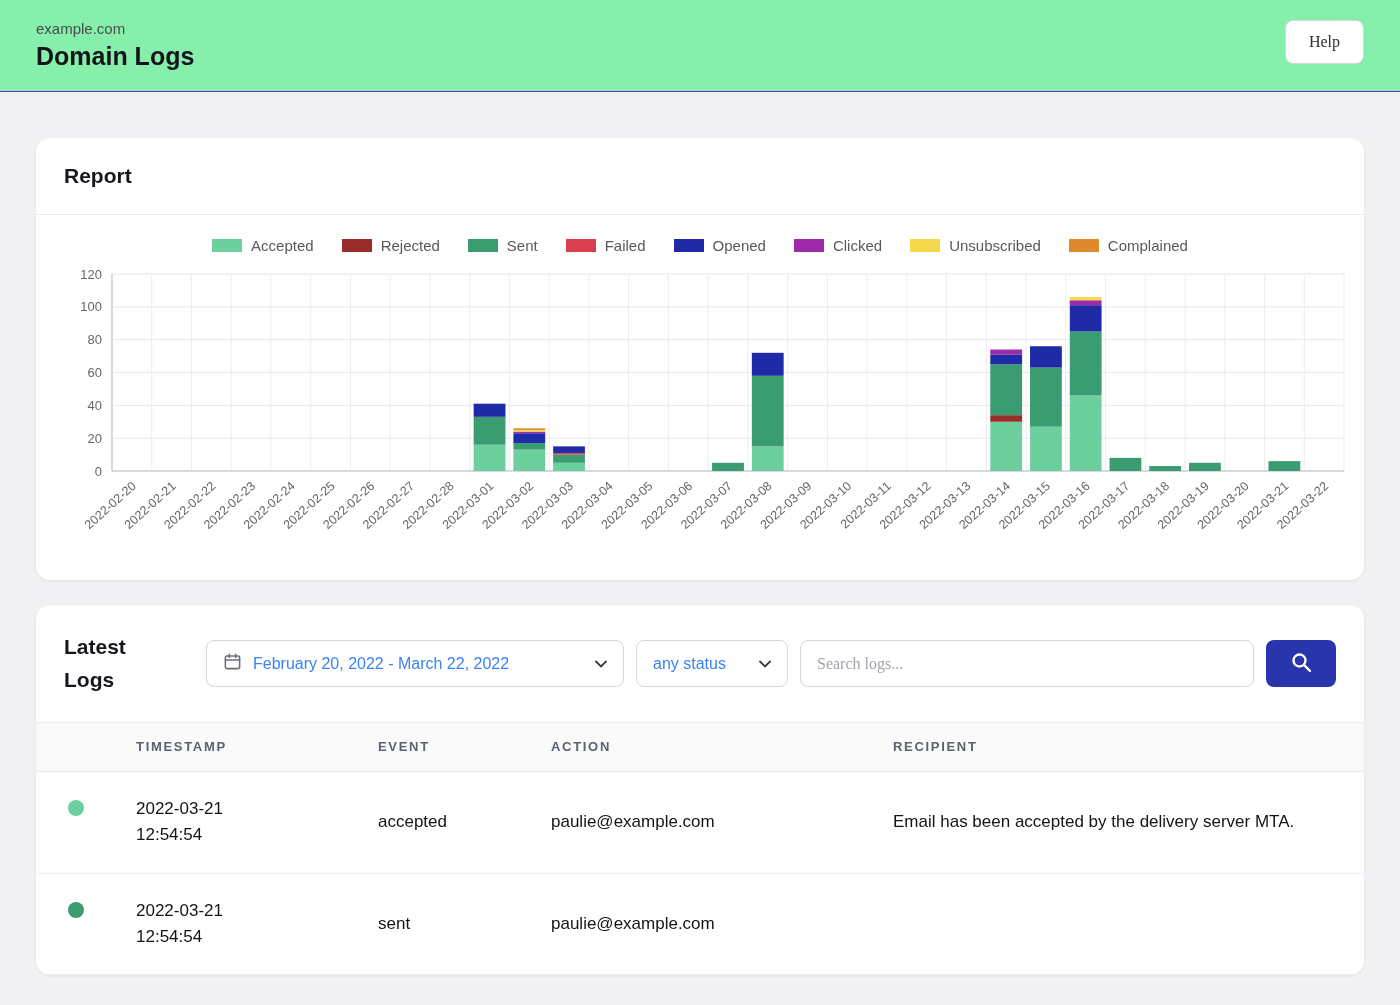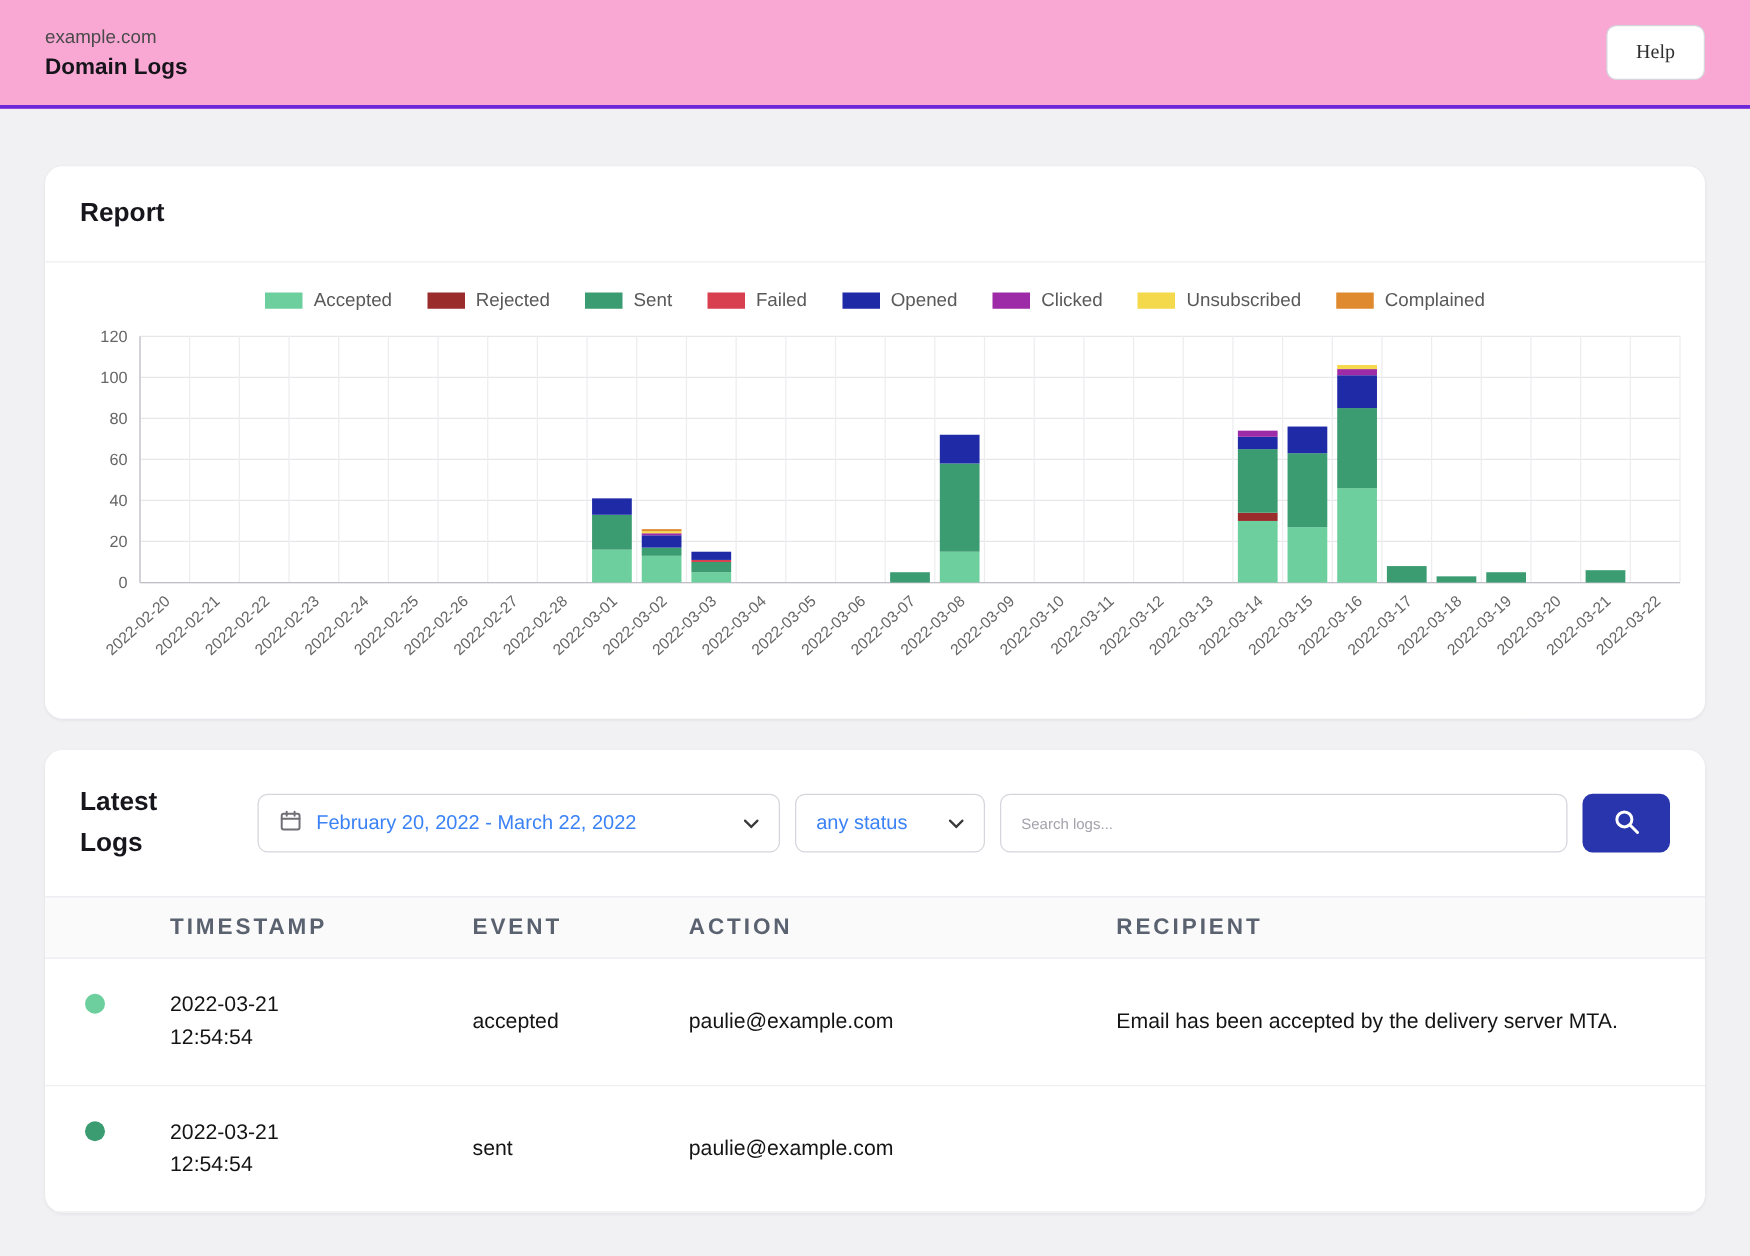--- a/index.html
+++ b/index.html
@@ -1,23 +1,23 @@
 <!DOCTYPE html>
 <html><head>
 <meta charset="utf-8">
 <style>
   *{box-sizing:border-box;margin:0;padding:0}
   html,body{width:1400px;height:1005px;overflow:hidden;background:#f1f1f4;
     font-family:"Liberation Sans",sans-serif;color:#1a1a1a}
 
   
-  .topbar{background:#f9a8d4;padding:20px 36px;display:flex;justify-content:space-between;
-    align-items:flex-end;border-bottom:3px solid #6d28d9}
+  .topbar{background:#86efac;padding:20px 36px;display:flex;justify-content:space-between;
+    align-items:flex-start;border-bottom:1px solid #6d28d9}
   .domain{font-size:15px;color:#4a4a4a;margin-bottom:5px}
-  .page-title{font-size:18px;font-weight:700;color:#14141a}
+  .page-title{font-size:25px;font-weight:700;color:#14141a}
   .help-btn{background:#fff;border:1px solid #d5d5dc;border-radius:8px;padding:12px 23px;
     font-size:16px;color:#303030;cursor:pointer;font-family:Liberation Serif, serif}
 
   .main{padding:46px 36px 0}
   .card{background:#fff;border-radius:14px;box-shadow:0 1px 3px rgba(16,24,40,.07)}
   .card-header{padding:26px 28px;font-size:21px;font-weight:700;color:#16161c;
     border-bottom:1px solid #ededf1}
 
   
   .chart-body{padding:16px 14px 24px}
@@ -33,30 +33,30 @@
   .filters{display:flex;align-items:center;gap:12px;padding:26px 28px}
   .section-title{font-size:21px;font-weight:700;color:#16161c;width:96px;
     flex:0 0 96px;margin-right:34px;line-height:1.55}
   .control{display:flex;align-items:center;gap:11px;border:1px solid #d5d5dc;border-radius:8px;
     padding:0 16px;height:47px;background:#fff;font-size:16px;color:#3b82f6;cursor:pointer;
     white-space:nowrap}
   .date-control{width:418px}
   .status-control{width:152px}
   .chev{margin-left:auto;flex:0 0 auto;display:flex}
   .search-input{flex:1;height:47px;border:1px solid #d5d5dc;border-radius:8px;padding:0 16px;
-    font-size:12px;font-family:Liberation Sans, sans-serif;color:#262626;background:#fff;min-width:0}
+    font-size:16px;font-family:Liberation Serif, serif;color:#262626;background:#fff;min-width:0}
   .search-input::placeholder{color:#a3a3ad}
   .search-btn{width:70px;height:47px;border:none;border-radius:8px;background:#2935ac;
     display:flex;align-items:center;justify-content:center;cursor:pointer;flex:0 0 70px}
 
   
   .t-row{display:grid;grid-template-columns:100px 242px 173px 342px 1fr;align-items:center}
   .t-head{background:#fafafb;border-top:1px solid #ebebef;border-bottom:1px solid #ebebef;
     height:50px}
-  .t-head .t-cell{font-size:18px;font-weight:700;letter-spacing:.13em;color:#5a6270}
+  .t-head .t-cell{font-size:13px;font-weight:700;letter-spacing:.13em;color:#5a6270}
   .t-body-row{border-bottom:1px solid #efeff2;padding:24px 0}
   .t-cell{padding-right:20px;font-size:17px;line-height:1.55;color:#141414}
   .c-dot{display:flex;justify-content:center;align-self:start;padding-top:4px}
   .t-head .c-dot{padding-top:0;align-self:center}
   .dot{width:16px;height:16px;border-radius:50%;display:inline-block}
   .ts-cell{max-width:120px}
   .action-cell{max-width:468px;padding-right:28px}
 </style>
 </head>
 <body>

